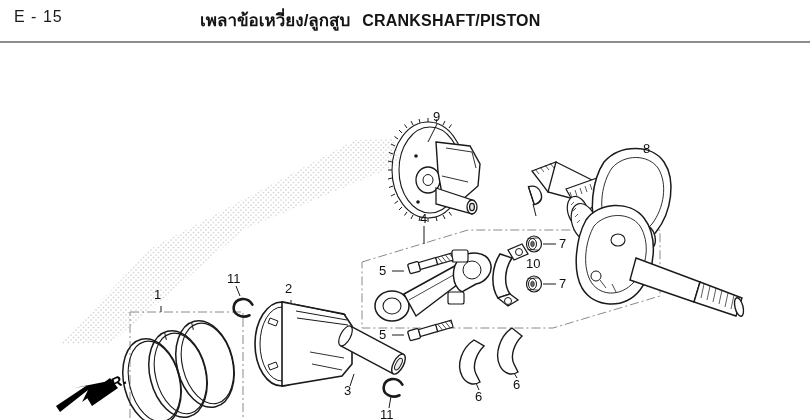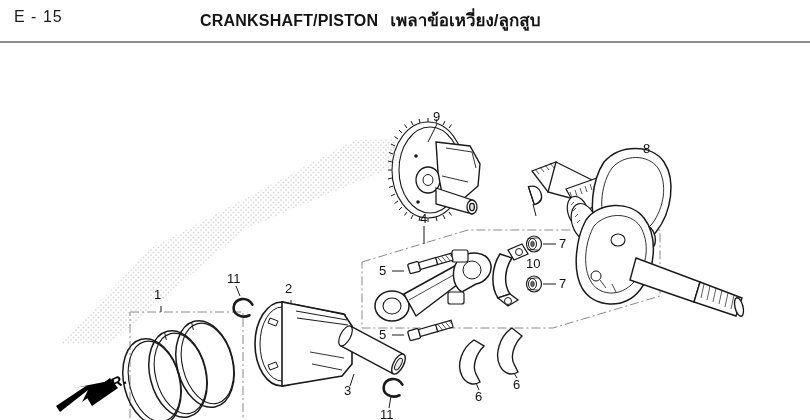--- a/index.html
+++ b/index.html
@@ -98,22 +98,22 @@
     letter-spacing: .5px;
   }
 </style>
 </head>
 <body>
 
 <div id="header">
   <div id="page-code">E - 15</div>
 
   <div id="title-wrap">
+    <span id="title-th">เพลาข้อเหวี่ยง/ลูกสูบ</span>
     <span id="title-en">CRANKSHAFT/PISTON</span>
-    <span id="title-th">เพลาข้อเหวี่ยง/ลูกสูบ</span>
   </div>
 
   <div id="header-rule"></div>
 </div>
 
 <div id="canvas">
 
   <svg id="artwork" viewBox="0 0 810 376">
     <defs>
       <pattern id="stipple" width="5" height="5" patternUnits="userSpaceOnUse" patternTransform="rotate(0)">

